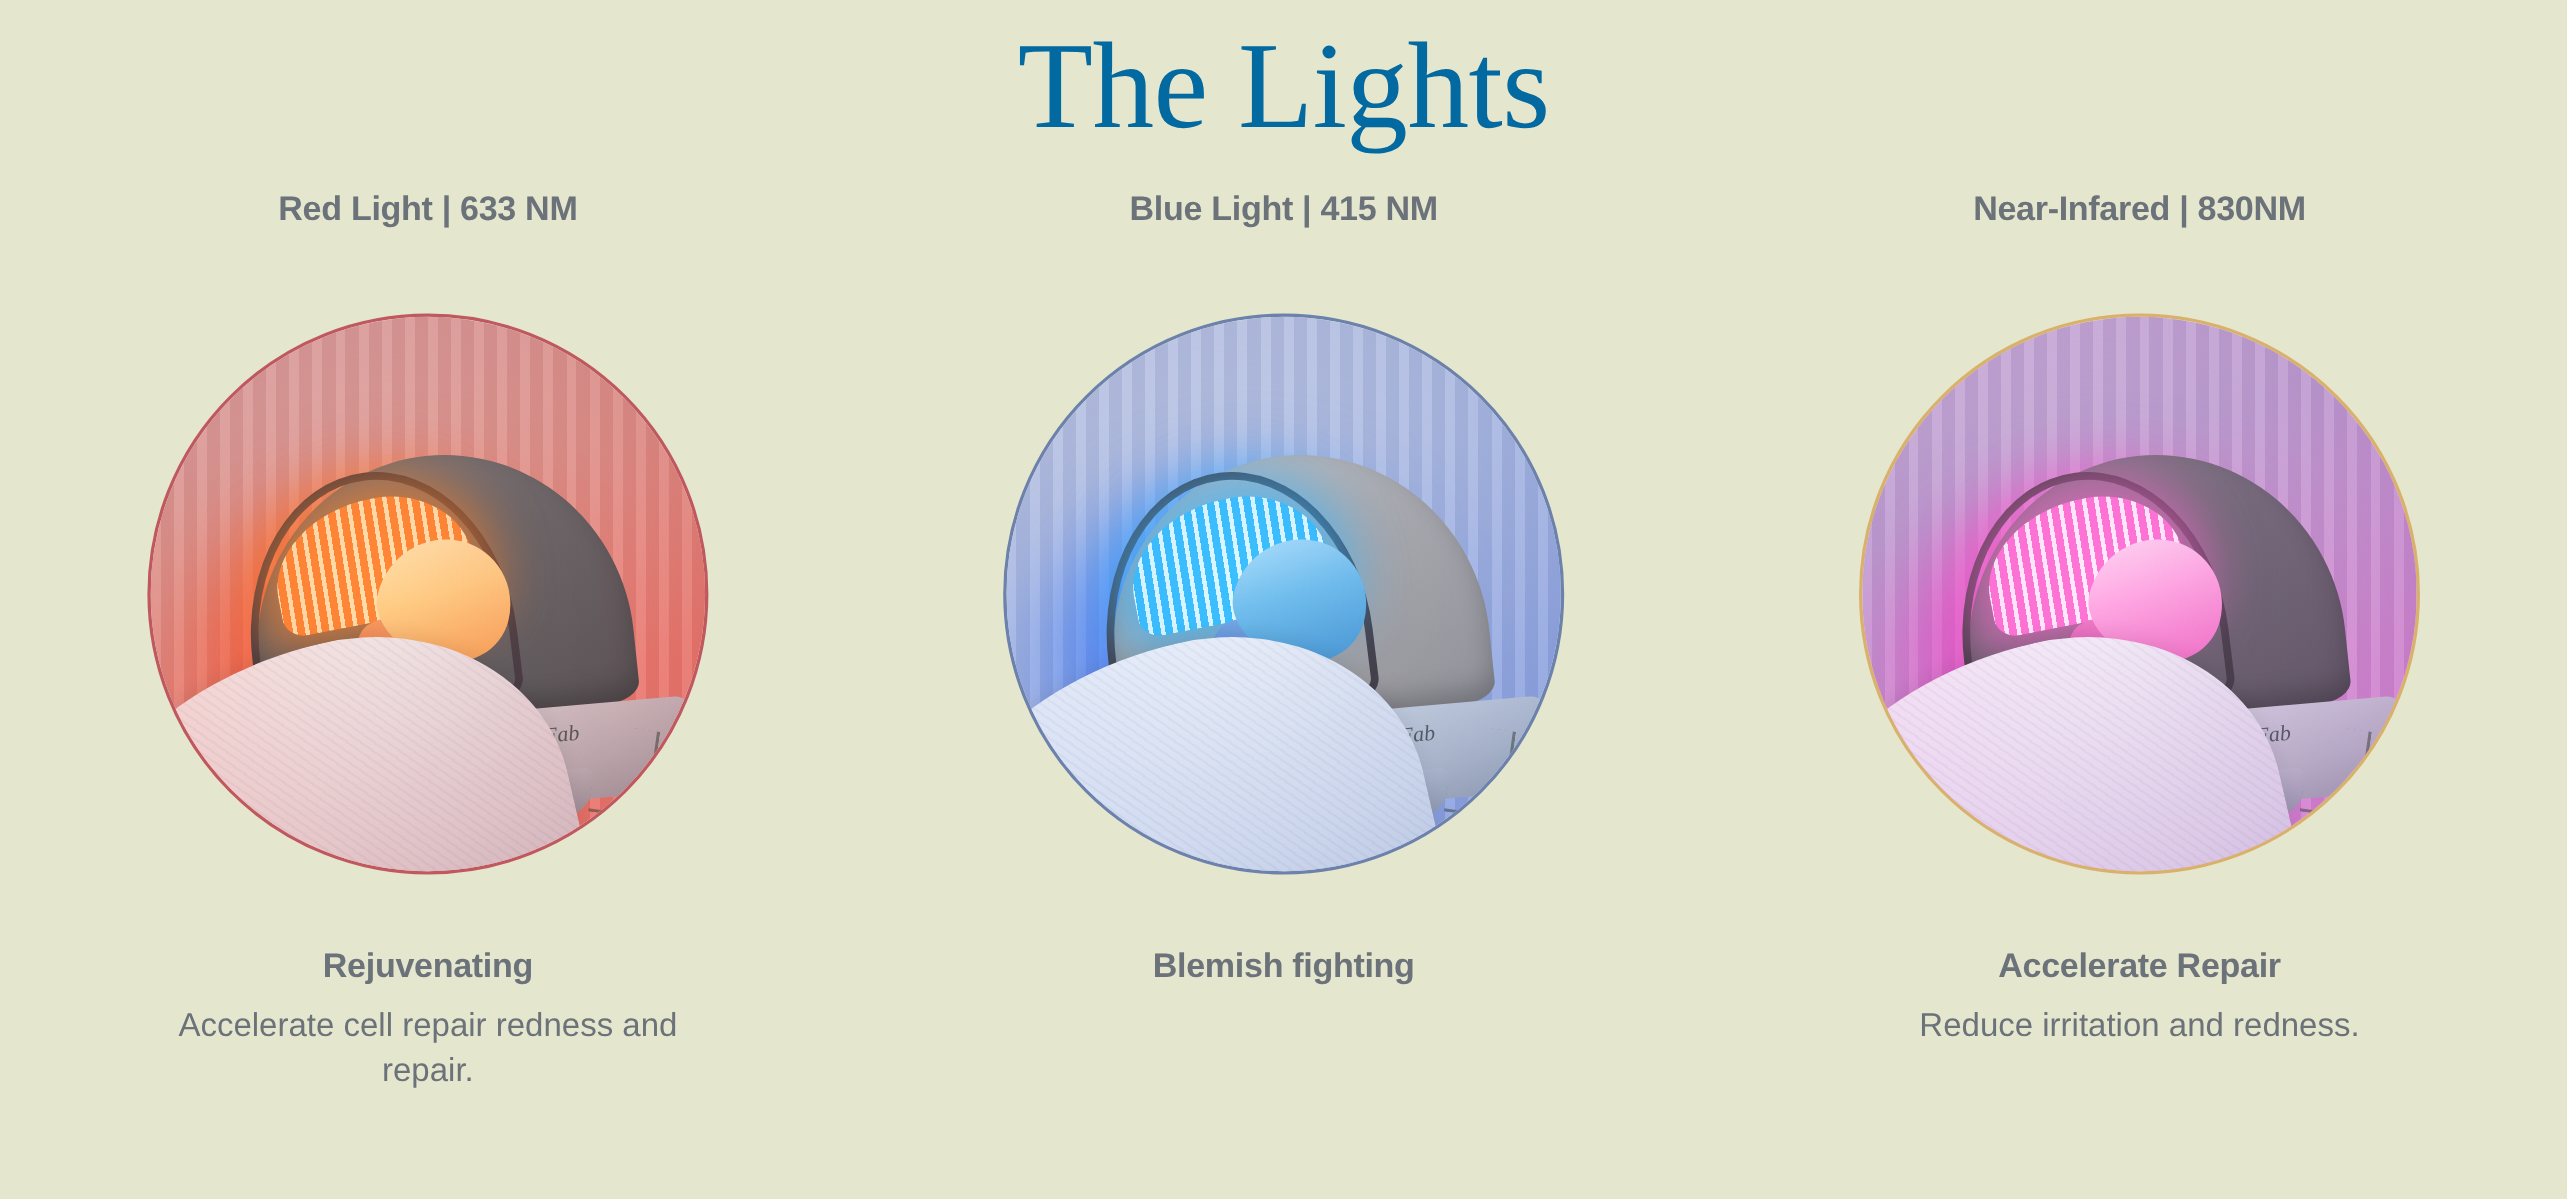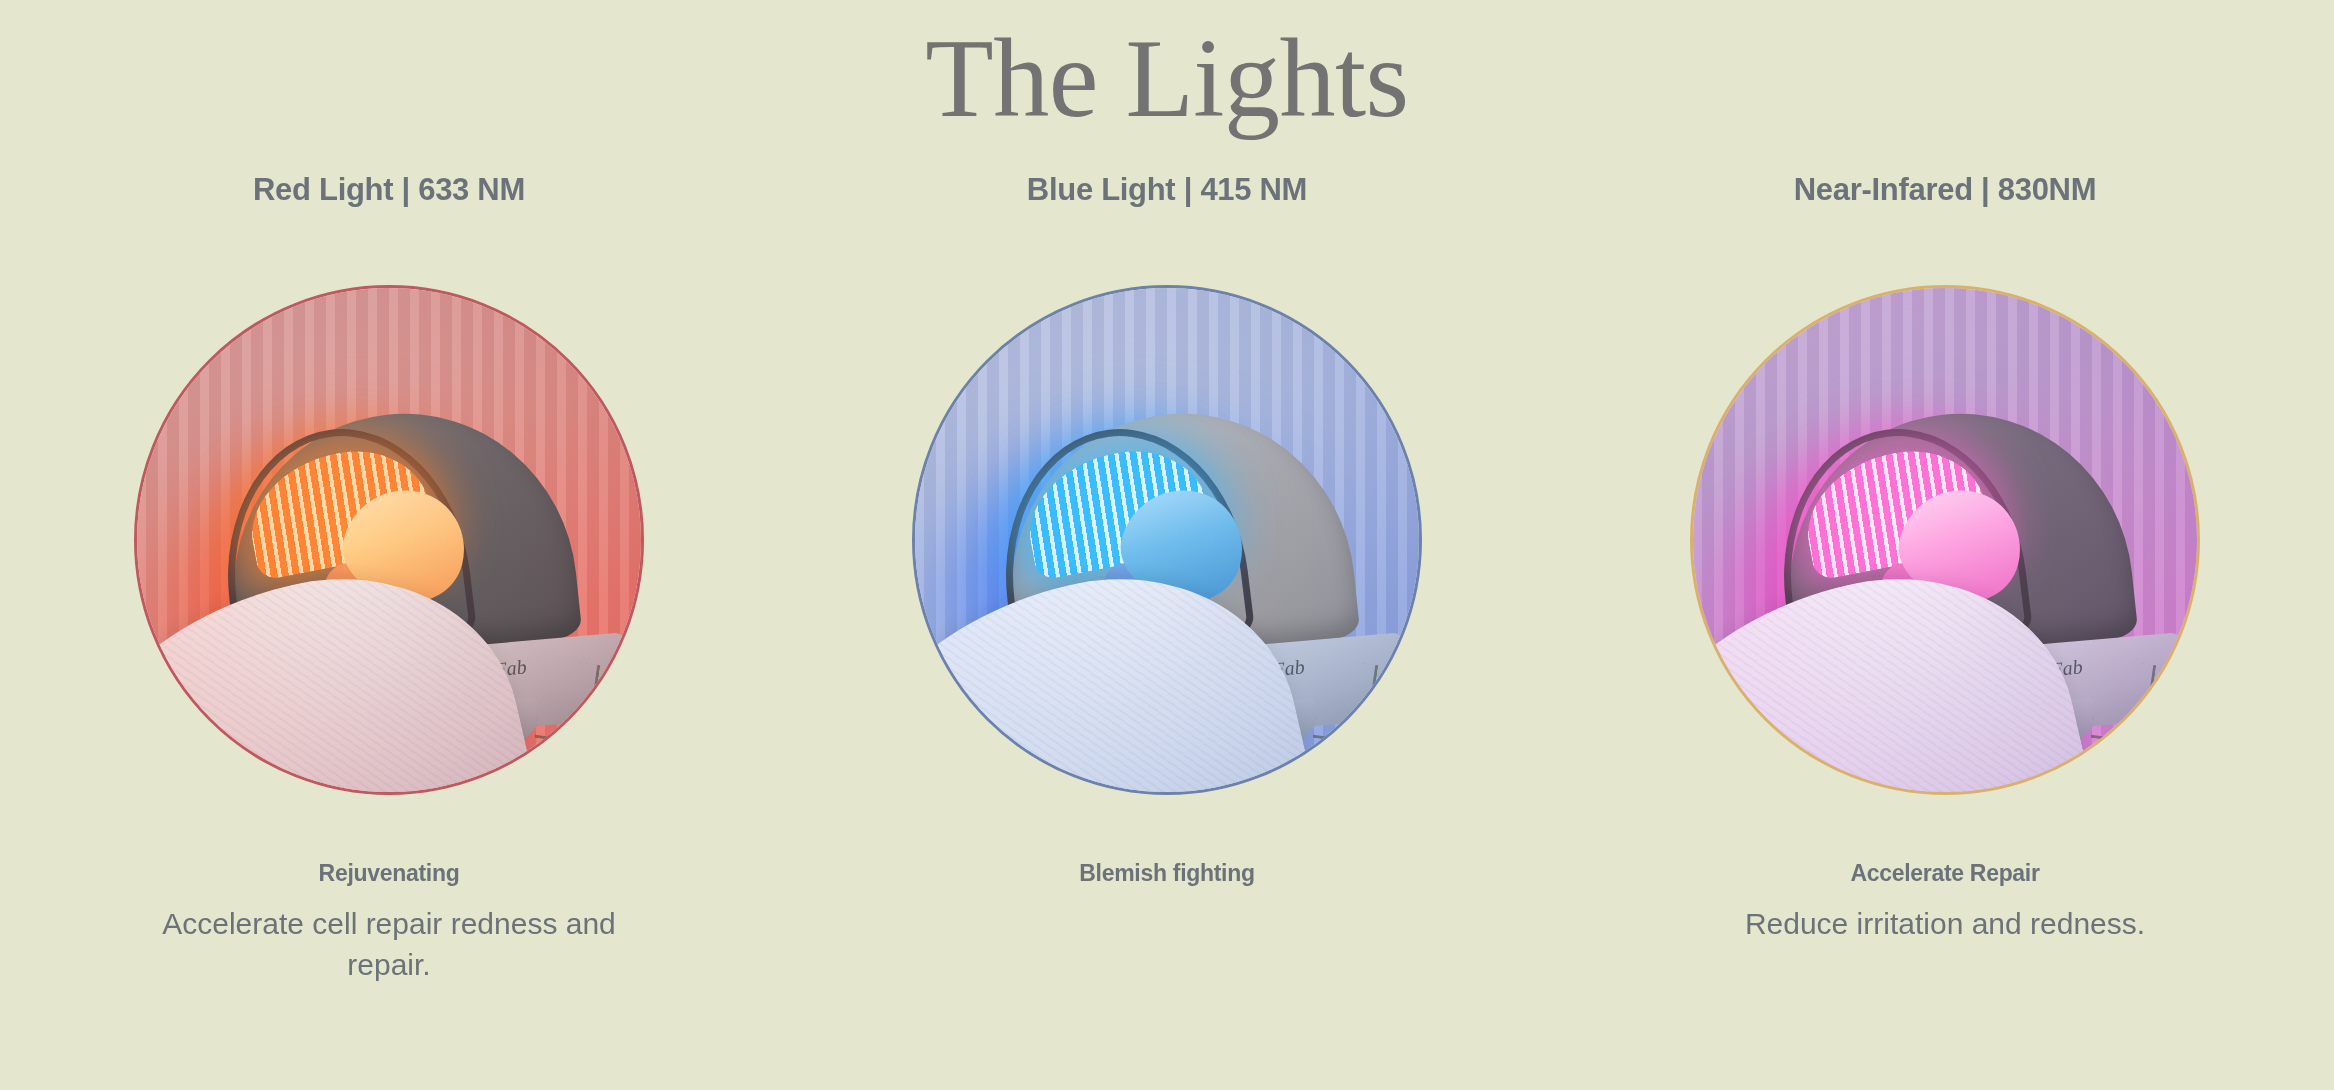--- a/index.html
+++ b/index.html
@@ -9,21 +9,21 @@
     font-family:"Liberation Sans", sans-serif;
     overflow:hidden;
   }
   .page { position:relative; width:2334px; height:1090px; background:#e4e7cd; }
 
   .page-title {
     text-align:center;
     font-family:"Liberation Serif", serif;
     font-size:112px;
     line-height:1.0;
-    color:#737373;
+    color:#0369a1;
     letter-spacing:-0.5px;
     padding-top:22px;
     font-weight:400;
   }
 
   .columns {
     display:flex;
     width:2334px;
     margin-top:38px;
   }
@@ -228,21 +228,21 @@
   }
 
   
   .wash { position:absolute; inset:0; mix-blend-mode:multiply; }
   .red  .wash { background:radial-gradient(circle at 42% 48%, rgba(255,150,120,0.12) 0%, rgba(240,120,110,0.30) 62%, rgba(220,110,110,0.42) 100%); }
   .blue .wash { background:radial-gradient(circle at 42% 48%, rgba(150,190,255,0.10) 0%, rgba(140,170,235,0.26) 62%, rgba(130,160,225,0.38) 100%); }
   .nir  .wash { background:radial-gradient(circle at 42% 48%, rgba(255,170,240,0.10) 0%, rgba(225,140,225,0.28) 62%, rgba(210,130,215,0.40) 100%); }
 
   .caption-title {
     margin-top:64px;
-    font-size:23px;
+    font-size:31px;
     font-weight:700;
     color:#6c7279;
     letter-spacing:-0.3px;
     text-align:center;
   }
   .caption-body {
     margin-top:16px;
     font-size:30px;
     font-weight:400;
     color:#6c7279;

